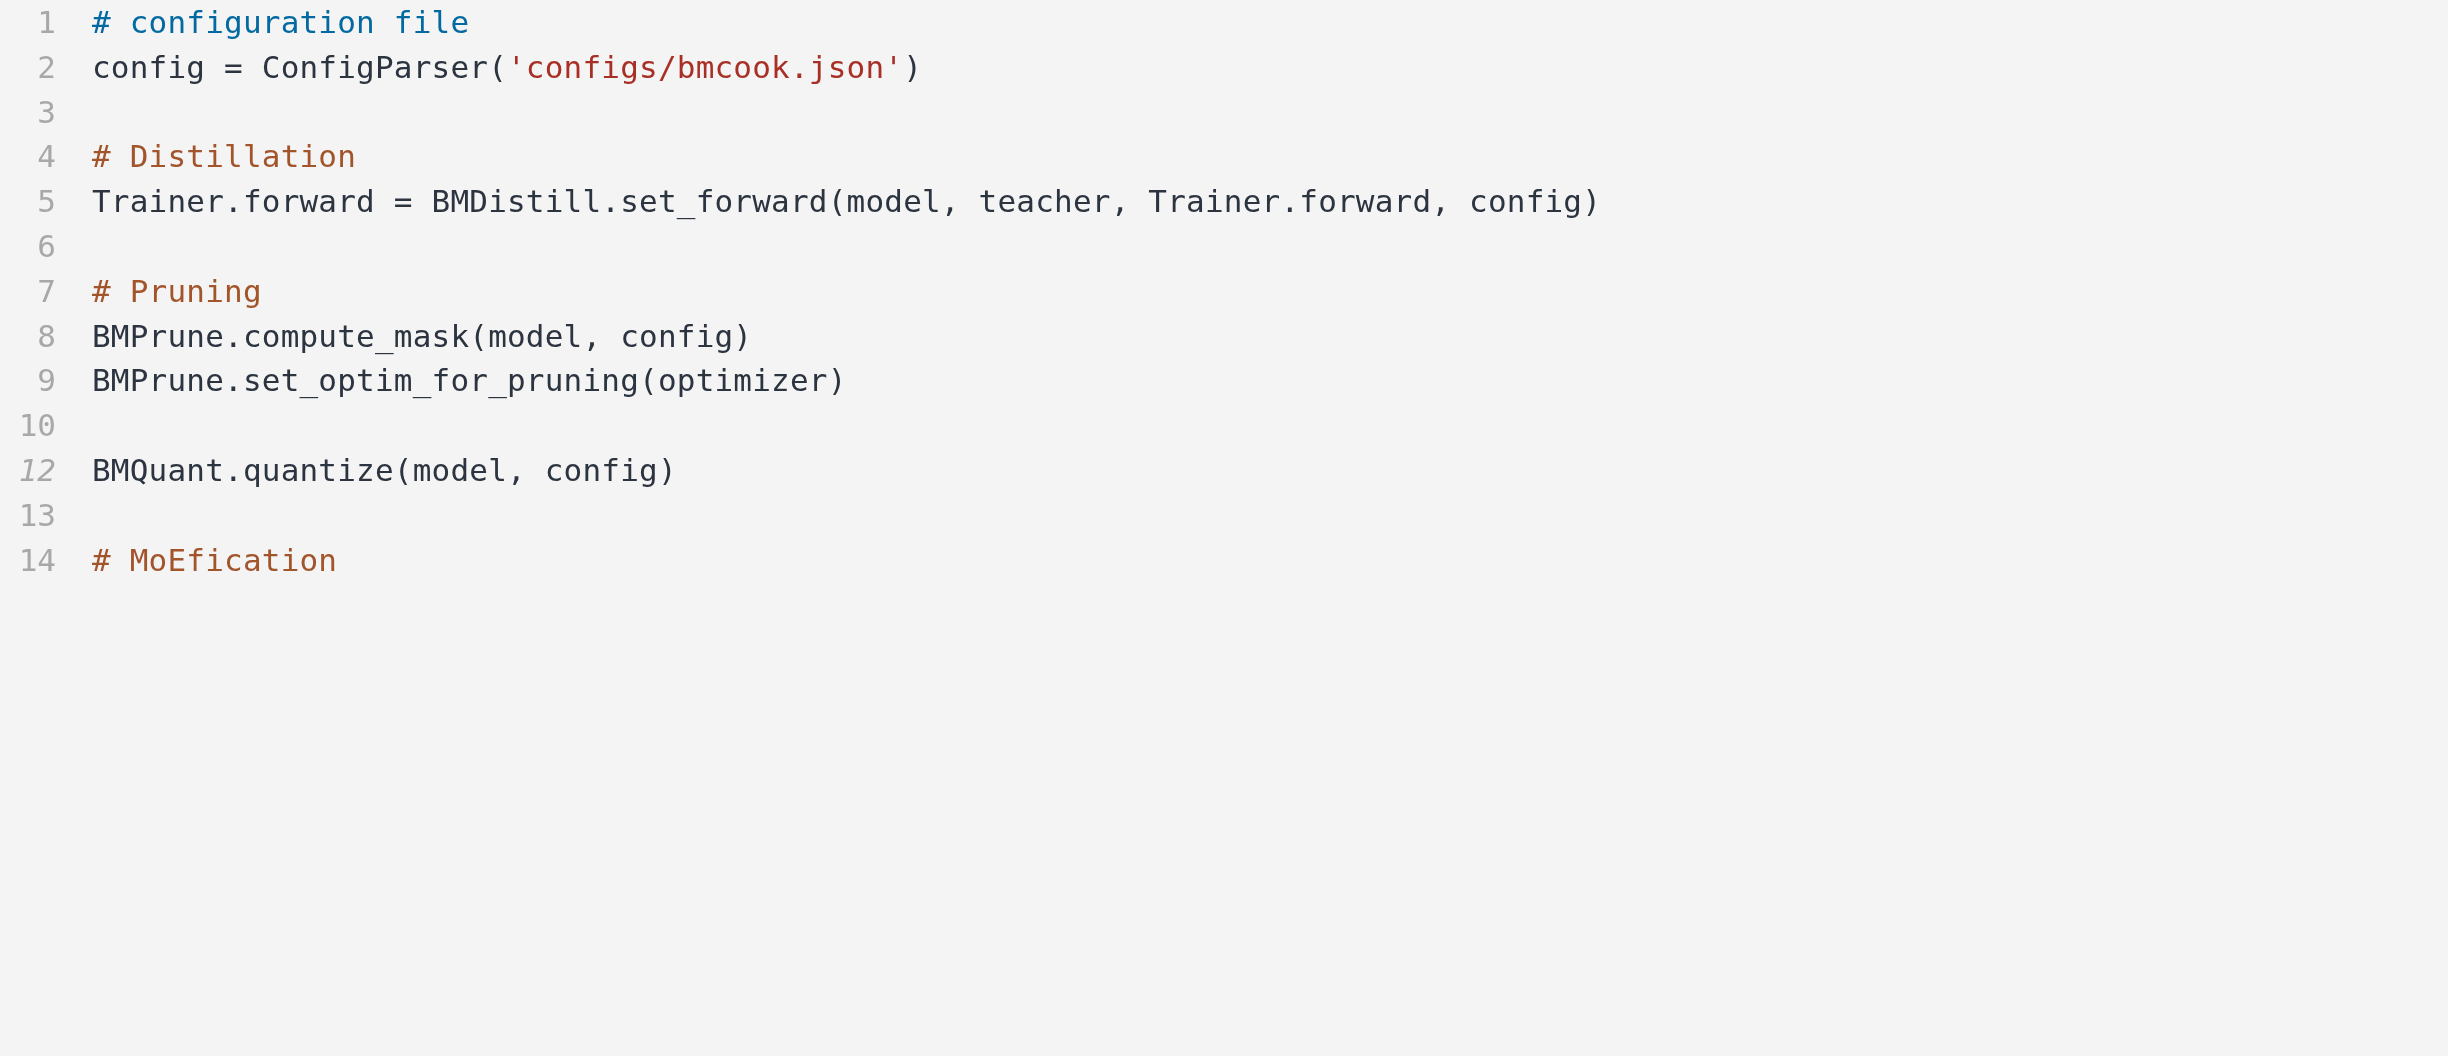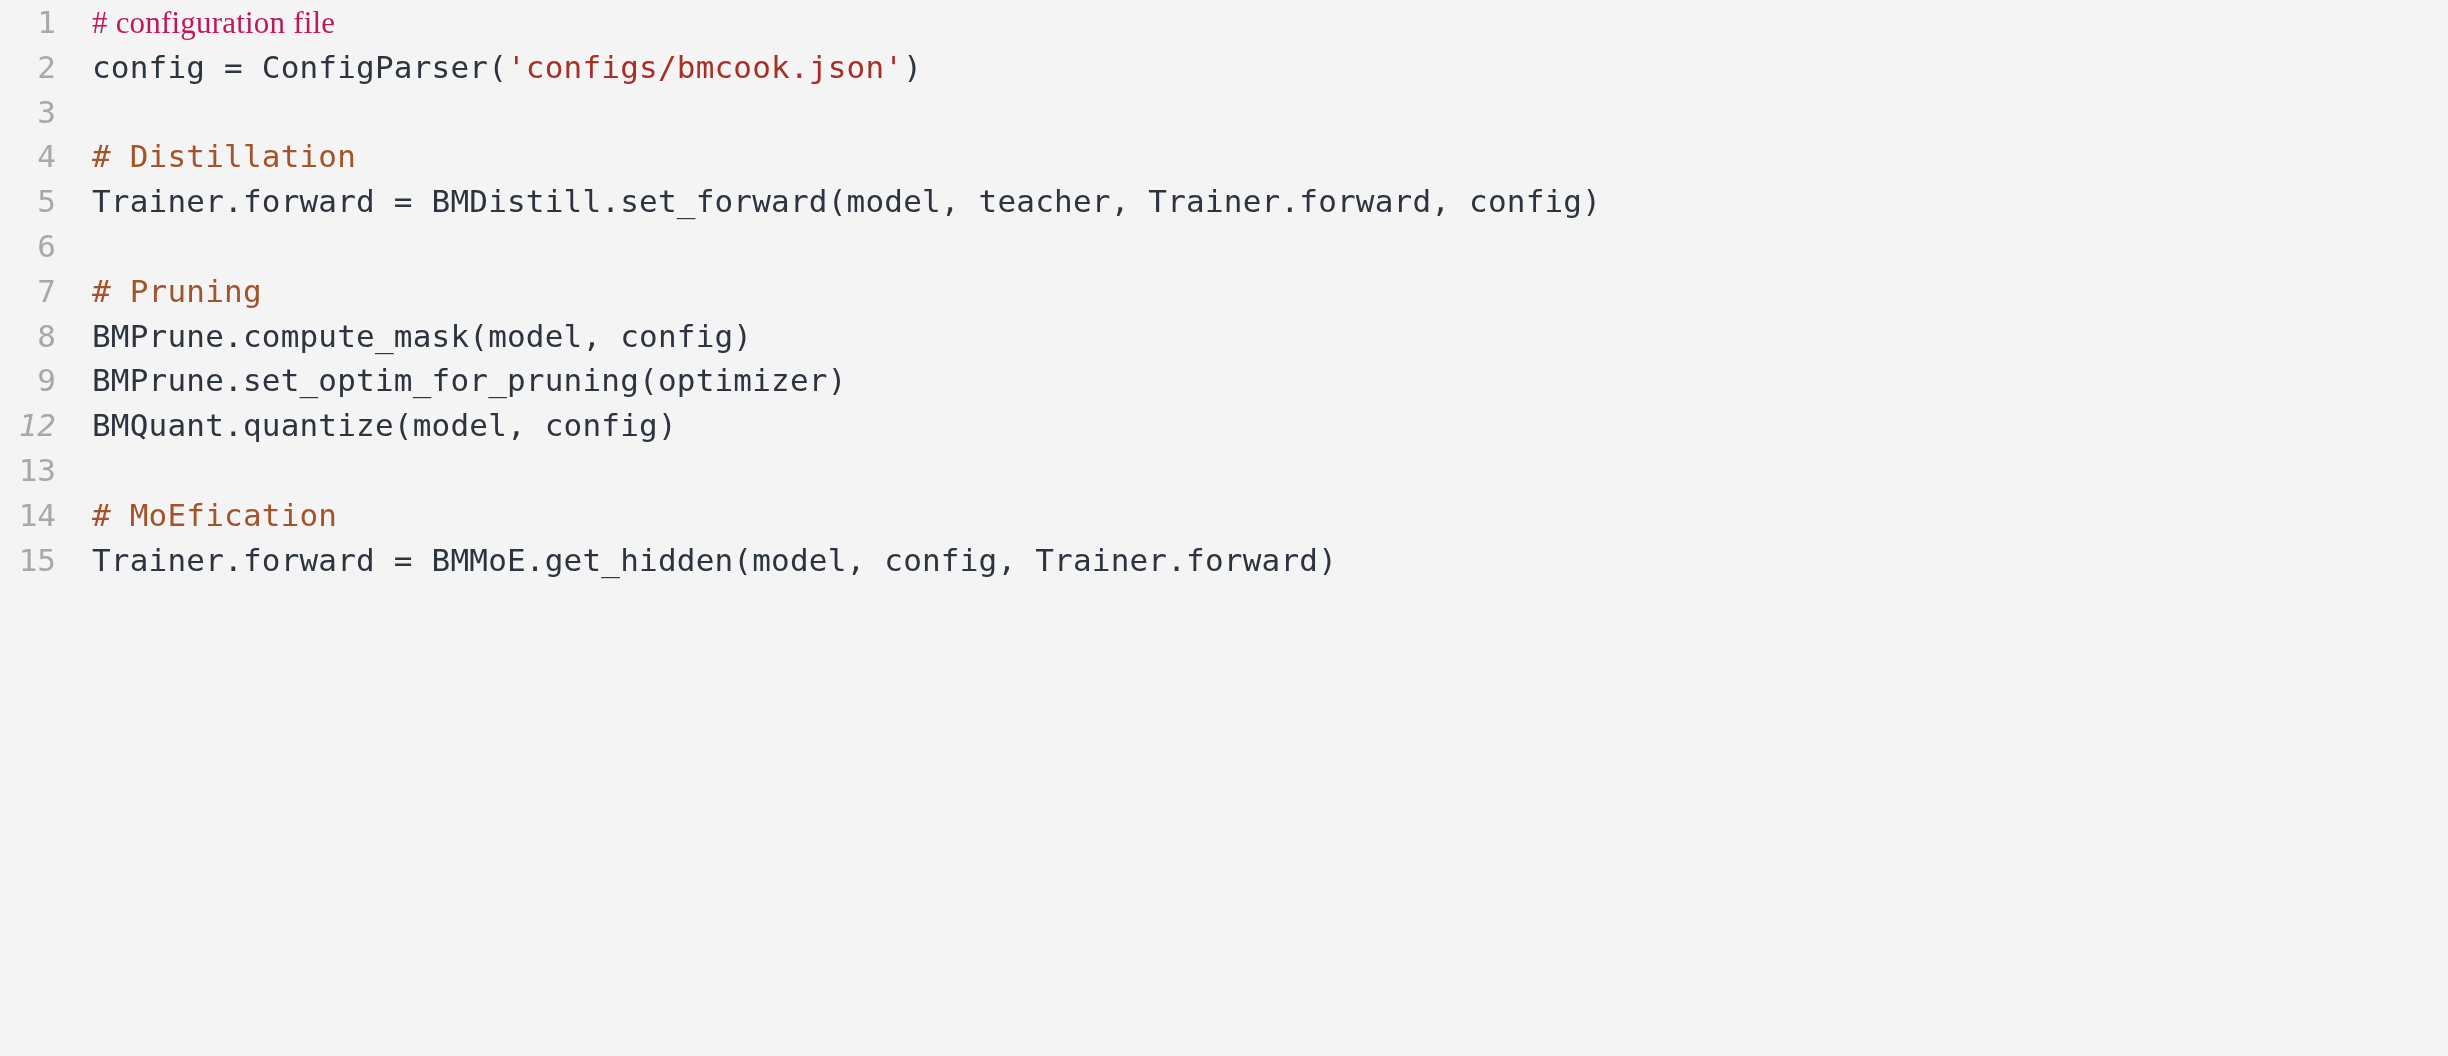--- a/index.html
+++ b/index.html
@@ -55,26 +55,26 @@
   }
 
   .tok-comment { color: #a2542a; }
   .tok-string  { color: #a82f26; }
   .tok-plain   { color: #2c3440; }
 </style>
 </head>
 <body>
 
 <div id="code-block" style="background: rgb(244, 244, 244);">
-    <div class="code-line"><span class="line-number" style="color: rgb(168, 168, 168);">1</span><span class="line-content"><span class="tok-comment" style="color: #be185d; font-family: Liberation Serif, serif;"># configuration file</span></span></div>
+    <div class="code-line"><span class="line-number" style="color: rgb(168, 168, 168);">1</span><span class="line-content"><span class="tok-comment" style="color: #0369a1;"># configuration file</span></span></div>
     <div class="code-line"><span class="line-number" style="color: rgb(168, 168, 168);">2</span><span class="line-content"><span class="tok-plain" style="color: rgb(44, 52, 64); margin-top: 30px;">config = ConfigParser(</span><span class="tok-string" style="color: rgb(168, 47, 38);">'configs/bmcook.json'</span><span class="tok-plain" style="color: rgb(44, 52, 64);">)</span></span></div>
     <div class="code-line"><span class="line-number" style="color: rgb(168, 168, 168);">3</span><span class="line-content"></span></div>
     <div class="code-line"><span class="line-number" style="color: rgb(168, 168, 168);">4</span><span class="line-content"><span class="tok-comment" style="color: rgb(162, 84, 42);"># Distillation</span></span></div>
     <div class="code-line"><span class="line-number" style="color: rgb(168, 168, 168);">5</span><span class="line-content"><span class="tok-plain" style="color: rgb(44, 52, 64);">Trainer.forward = BMDistill.set_forward(model, teacher, Trainer.forward, config)</span></span></div>
     <div class="code-line"><span class="line-number" style="color: rgb(168, 168, 168);">6</span><span class="line-content"></span></div>
     <div class="code-line"><span class="line-number" style="color: rgb(168, 168, 168);">7</span><span class="line-content"><span class="tok-comment" style="color: rgb(162, 84, 42);"># Pruning</span></span></div>
     <div class="code-line"><span class="line-number" style="color: rgb(168, 168, 168);">8</span><span class="line-content"><span class="tok-plain" style="color: rgb(44, 52, 64);">BMPrune.compute_mask(model, config)</span></span></div>
     <div class="code-line"><span class="line-number" style="color: rgb(168, 168, 168);">9</span><span class="line-content"><span class="tok-plain" style="color: rgb(44, 52, 64);">BMPrune.set_optim_for_pruning(optimizer)</span></span></div>
+    <div class="code-line"><span class="line-number" style="color: rgb(168, 168, 168);">10</span><span class="line-content"></span></div>
     <div class="code-line"><span class="line-number" style="color: rgb(168, 168, 168); font-style: italic;">12</span><span class="line-content"><span class="tok-plain" style="color: rgb(44, 52, 64);">BMQuant.quantize(model, config)</span></span></div>
     <div class="code-line"><span class="line-number" style="color: rgb(168, 168, 168);">13</span><span class="line-content"></span></div>
     <div class="code-line"><span class="line-number" style="color: rgb(168, 168, 168);">14</span><span class="line-content"><span class="tok-comment" style="color: rgb(162, 84, 42);"># MoEfication</span></span></div>
-    <div class="code-line"><span class="line-number" style="color: rgb(168, 168, 168);">15</span><span class="line-content"><span class="tok-plain" style="color: rgb(44, 52, 64);">Trainer.forward = BMMoE.get_hidden(model, config, Trainer.forward)</span></span></div>
   </div>
 
 </body></html>

